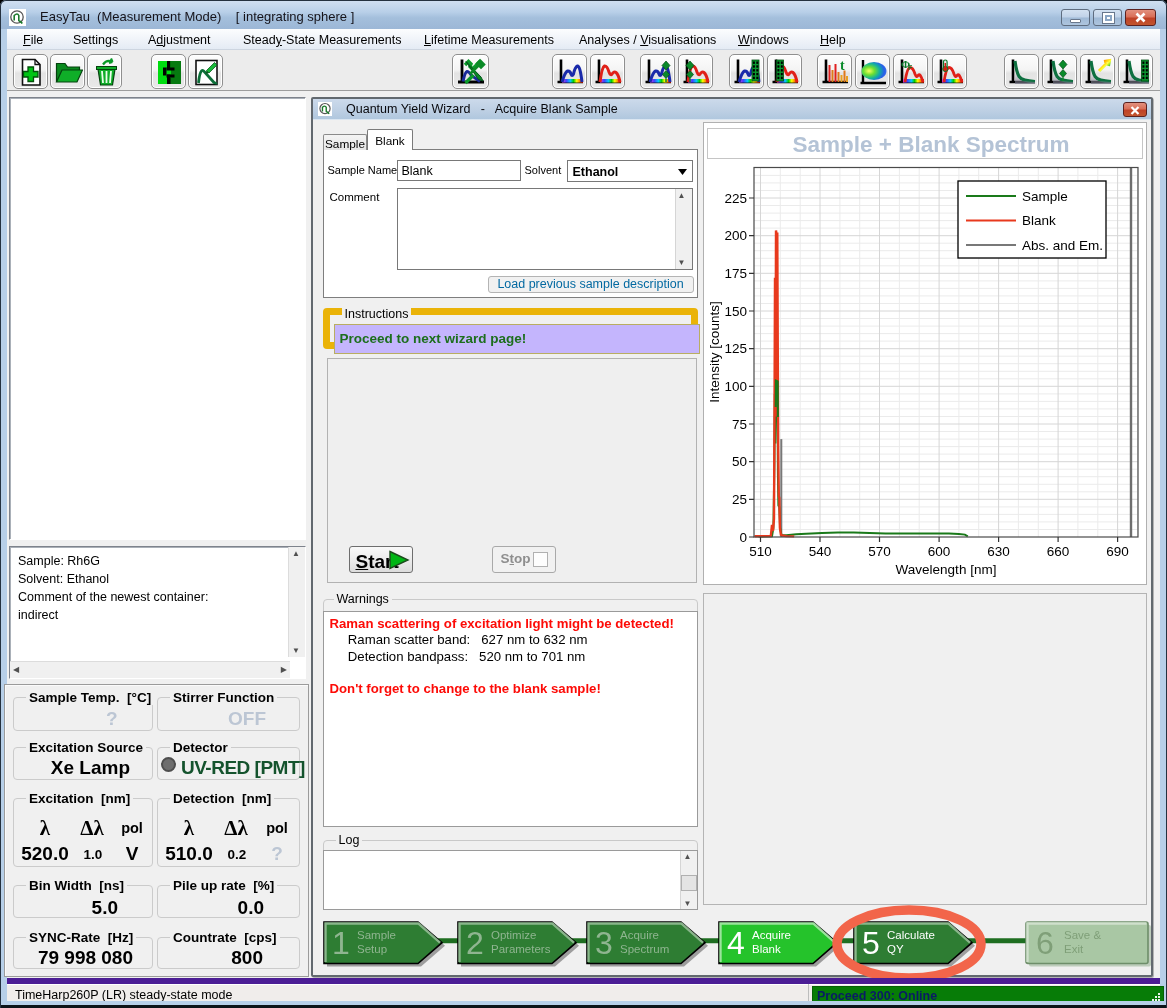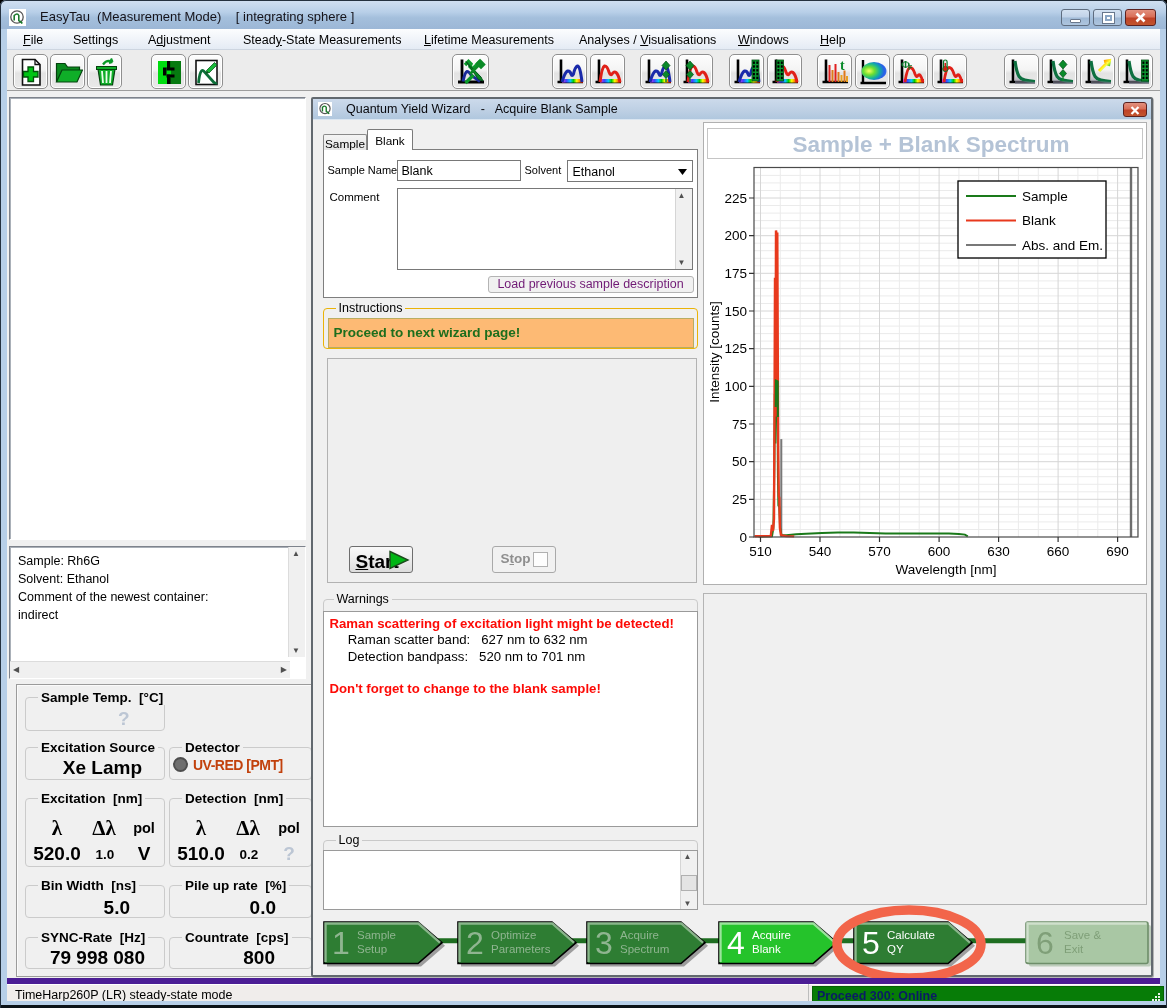--- a/index.html
+++ b/index.html
@@ -310,35 +310,39 @@
   <div class="abs" style="right:0; top:0; width:17px; height:110px; background:#f0f0f0; border-left:1px solid #dcdcdc;">
     <div class="abs" style="left:3px; top:2px; font-size:8px; color:#505050;">▲</div>
     <div class="abs" style="left:3px; bottom:2px; font-size:8px; color:#505050;">▼</div>
   </div>
   <div class="abs" style="left:0; bottom:0; width:280px; height:17px; background:#f0f0f0; border-top:1px solid #dcdcdc;">
     <div class="abs" style="left:3px; top:3px; font-size:8px; color:#505050;">◀</div>
     <div class="abs" style="right:3px; top:3px; font-size:8px; color:#505050;">▶</div>
   </div>
 </div>
 
-<div class="abs" style="left:16px; top:684px; width:305px; height:293px; background:#f0f0f0; border:1px solid #9b9b9b; box-shadow:inset 1px 1px 0 #fbfbfb;" id="parampanel">
+<div class="abs" style="left:4px; top:684px; width:305px; height:293px; background:#f0f0f0; border:1px solid #9b9b9b; box-shadow:inset 1px 1px 0 #fbfbfb;" id="parampanel">
 
   <div class="groupbox" style="left:8px; top:12px; width:140px; height:34px;">
     <div class="grouplabel" style="left:12px;">Sample Temp.&nbsp; [°C]</div>
     <div class="abs" style="left:92px; top:10px; font-size:19px; font-weight:bold; color:#bcc6d4;">?</div>
   </div>
+  <div class="groupbox" style="left:152px; top:12px; width:143px; height:34px;">
+    <div class="grouplabel" style="left:12px;">Stirrer Function</div>
+    <div class="abs" style="left:70px; top:10px; font-size:19px; font-weight:bold; color:#bcc6d4;">OFF</div>
+  </div>
 
   <div class="groupbox" style="left:8px; top:62px; width:140px; height:33px;">
     <div class="grouplabel" style="left:12px;">Excitation Source</div>
     <div class="abs" style="right:22px; top:9px; font-size:19px; font-weight:bold; color:#000;">Xe Lamp</div>
   </div>
   <div class="groupbox" style="left:152px; top:62px; width:143px; height:33px;">
     <div class="grouplabel" style="left:12px;">Detector</div>
     <div class="abs" style="left:3px; top:9px; width:15px; height:15px; border-radius:50%; background:#6e6e6e; border:2.5px solid #4e4e4e;"></div>
-    <div class="abs" style="left:23px; top:9px; font-size:14px; font-weight:bold; color:#c2410c; letter-spacing:-0.5px; white-space:nowrap;">UV-RED [PMT]</div>
+    <div class="abs" style="left:23px; top:9px; font-size:19px; font-weight:bold; color:#14532d; letter-spacing:-0.5px; white-space:nowrap;">UV-RED [PMT]</div>
   </div>
 
   <div class="groupbox" style="left:8px; top:113px; width:140px; height:69px;">
     <div class="grouplabel" style="left:12px;">Excitation&nbsp; [nm]</div>
     <div class="abs" style="left:0; top:17px; width:62px; text-align:center; font-family:'Liberation Serif',serif; font-size:21px; font-weight:bold;">λ</div>
     <div class="abs" style="left:47px; top:17px; width:62px; text-align:center; font-family:'Liberation Serif',serif; font-size:21px; font-weight:bold;">Δλ</div>
     <div class="abs" style="left:97px; top:21px; width:42px; text-align:center; font-size:14.5px; font-weight:bold;">pol</div>
     <div class="abs" style="left:0px; top:44px; width:62px; text-align:center; font-size:19px; font-weight:bold;">520.0</div>
     <div class="abs" style="left:58px; top:48px; width:42px; text-align:center; font-size:13.5px; font-weight:bold;">1.0</div>
     <div class="abs" style="left:97px; top:44px; width:42px; text-align:center; font-size:19px; font-weight:bold;">V</div>
@@ -391,39 +395,39 @@
 
 <div class="abs" style="left:323px; top:133.5px; width:44px; height:16px; background:linear-gradient(to bottom,#f4f4f4,#e6e6e6); border:1px solid #8a8a8a; border-bottom:none; border-radius:2px 2px 0 0; font-size:11.8px; text-align:center; padding-top:2px; z-index:2;">Sample</div>
 <div class="abs" style="left:367px; top:128.5px; width:46px; height:21px; background:#fff; border:1px solid #7a7a7a; border-bottom:none; border-radius:2px 2px 0 0; font-size:11.8px; text-align:center; padding-top:4px; z-index:3;">Blank</div>
 
 <div class="abs" style="left:322.5px; top:149px; width:375px; height:149px; background:#fff; border:1px solid #7e7e7e; z-index:1;">
   <div class="abs" style="left:4px; top:14px; font-size:11px;">Sample Name</div>
   <div class="abs" style="left:73px; top:10px; width:124px; height:21px; background:#fff; border:1px solid #787878;">
     <div class="abs" style="left:4px; top:3px; font-size:12.5px;">Blank</div>
   </div>
   <div class="abs" style="left:201px; top:14px; font-size:11px;">Solvent</div>
-  <div class="abs" style="left:243px; top:10px; width:126px; height:22px; background:#fff; border:1px solid #787878;">
+  <div class="abs" style="left:243px; top:10px; width:126px; height:22px; background:#fff; border:1px solid #787878;font-weight:bold;">
     <div class="abs" style="left:5px; top:3.5px; font-size:12.5px;">Ethanol</div>
     <svg class="abs" style="right:5px; top:8px;" width="9" height="6" viewBox="0 0 9 6">
         <path d="M0 0 H9 L4.5 6 Z" fill="#000"></path>
       </svg>
   </div>
   <div class="abs" style="left:6px; top:41px; font-size:11.5px;text-align:center;">Comment</div>
   <div class="abs" style="left:73px; top:38px; width:296px; height:82px; background:#fff; border:1px solid #787878;">
     <div class="abs" style="right:0; top:0; width:17px; height:80px; background:#f0f0f0; border-left:1px solid #d5d5d5;">
       <div class="abs" style="left:2px; top:2px; font-size:8px; color:#505050;">▲</div>
       <div class="abs" style="left:2px; bottom:2px; font-size:8px; color:#505050;">▼</div>
     </div>
   </div>
-  <div class="abs" style="left:164px; top:126px; width:206px; height:17px; background:#f1f1f1; border:1px solid #b4b4b4; border-radius:3px; font-size:12.5px; color:#701a75; text-align:center;">Load previous sample description</div>
-</div>
-
-<div class="abs" style="left:322.5px; top:308px; width:375px; height:41px; border:1px solid #eab308; border-radius:4px;">
+  <div class="abs" style="left:164px; top:126px; width:206px; height:17px; background:#f1f1f1; border:1px solid #b4b4b4; border-radius:3px; font-size:12.5px; color:#0369a1; text-align:center;">Load previous sample description</div>
+</div>
+
+<div class="abs" style="left:322.5px; top:308px; width:375px; height:41px; border:7px solid #eab308; border-radius:4px;">
   <div class="abs" style="left:12px; top:-8px; background:#f0f0f0; font-size:12.5px; padding:0 3px;">Instructions</div>
-  <div class="abs" style="left:4px; top:9px; width:366px; height:30px; background:#fdba74; border:1px solid #b9ad62;">
+  <div class="abs" style="left:4px; top:9px; width:366px; height:30px; background:#c4b5fd; border:1px solid #b9ad62;">
     <div class="abs" style="left:5px; top:6px; font-size:13.5px; font-weight:bold; color:#1d6e1d;">Proceed to next wizard page!</div>
   </div>
 </div>
 
 <div class="abs" style="left:326.5px; top:358px; width:370px; height:225px; background:#efefef; border:1px solid #b2b2b2;">
   <div class="abs" style="left:21px; top:187px; width:64px; height:27px; background:linear-gradient(to bottom,#f9f9f9,#e9e9e9 60%,#dcdcdc); border:1px solid #6e6e6e; border-radius:3px;">
     <div class="abs" style="left:6px; top:4px; font-size:19px; font-weight:bold;"><u>S</u>tart</div>
     <svg class="abs" style="left:38px; top:3px;" width="22" height="20" viewBox="0 0 22 20">
         <path d="M2 1.5 L20 10 L2 18.5 Z" fill="#00b614" stroke="#1c4a1c" stroke-width="1.4"></path>
       </svg>

